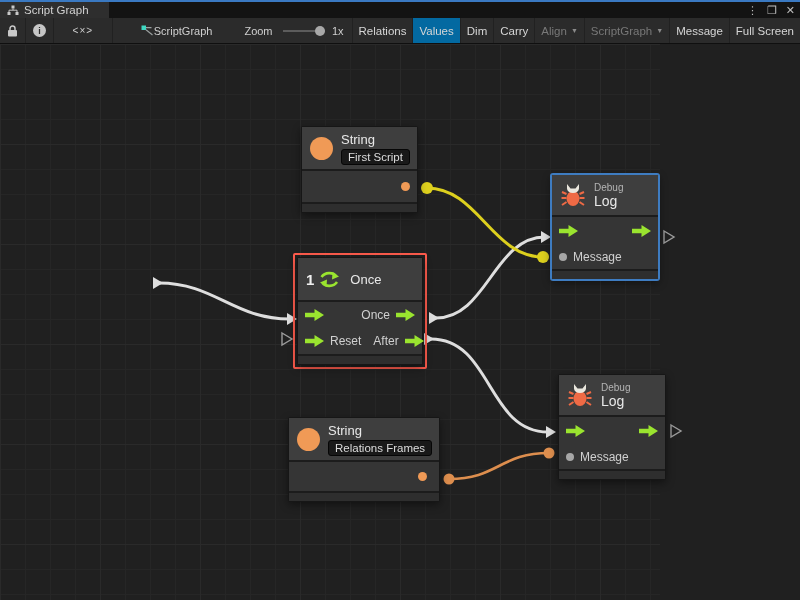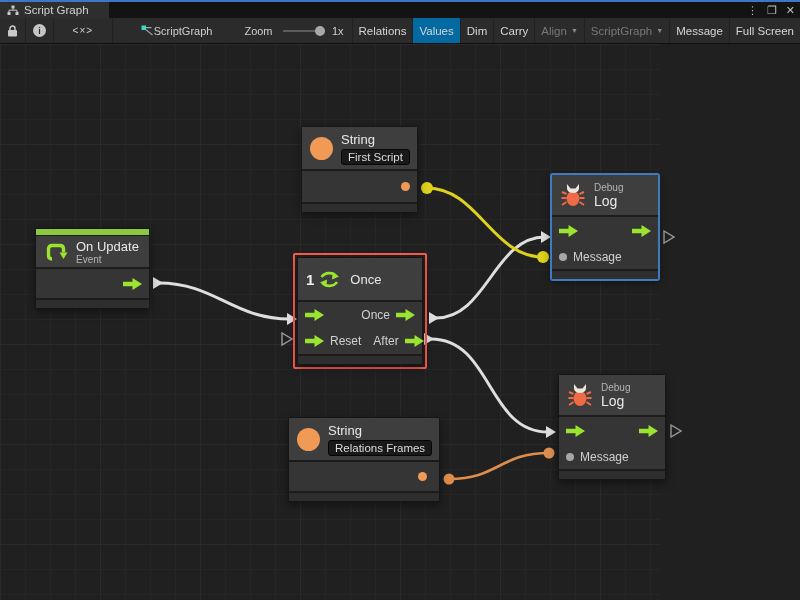--- a/index.html
+++ b/index.html
@@ -215,42 +215,20 @@
             </svg>
           </span>
       </div>
       <div class="node-row" style="height:24px;">
         <span class="gray-dot"></span>
         <span>Message</span>
       </div>
       <div class="node-footer"></div>
     </div>
 
-    <div class="node" style="left:35px; top:184px; width:115px;">
-      <div style="height:7px; background:#8bc83e; border-bottom:1px solid #1c1c1c;"></div>
-      <div class="node-header" style="height:33px; border-bottom-width:2px;">
-        <svg width="24" height="24" viewBox="0 0 24 24">
-          <path d="M8 19 Q4.5 19 4.5 15.5 V9 Q4.5 5.5 8 5.5 H16 Q19.5 5.5 19.5 9 V12.5" stroke="#9ae42f" stroke-width="3.4" fill="none"></path>
-          <polygon points="15.5,12.5 23.5,12.5 19.5,19" fill="#9ae42f"></polygon>
-        </svg>
-        <div>
-          <div class="n-title">On Update</div>
-          <div class="n-sub">Event</div>
-        </div>
-      </div>
-      <div class="node-row" style="height:29px;">
-        <span class="spacer"></span>
-        <span class="flow-arrow">
-            <svg width="19" height="12" viewBox="0 0 19 12">
-              <path d="M0 3.8 H9.5 V0 L19 6 L9.5 12 V8.2 H0 Z" fill="#9ae42f"></path>
-            </svg>
-          </span>
-      </div>
-      <div class="node-footer"></div>
-    </div>
 
     <div class="sel-red" style="left:293px; top:209px;">
       <div class="node" style="width:126px;">
         <div class="node-header" style="height:44px; gap:4px;">
           <span class="once-badge">1</span>
           <svg width="23" height="21" viewBox="0 0 23 21">
             <path d="M3.5 8 C 7 3, 15 3, 18 7" stroke="#9ae42f" stroke-width="2.6" fill="none"></path>
             <polygon points="14.5,3 21,7.5 14,10.5" fill="#9ae42f"></polygon>
             <path d="M19 13 C 15.5 18, 7.5 18, 4.5 14" stroke="#9ae42f" stroke-width="2.6" fill="none"></path>
             <polygon points="8.5,18 2,13.5 9,10.5" fill="#9ae42f"></polygon>

